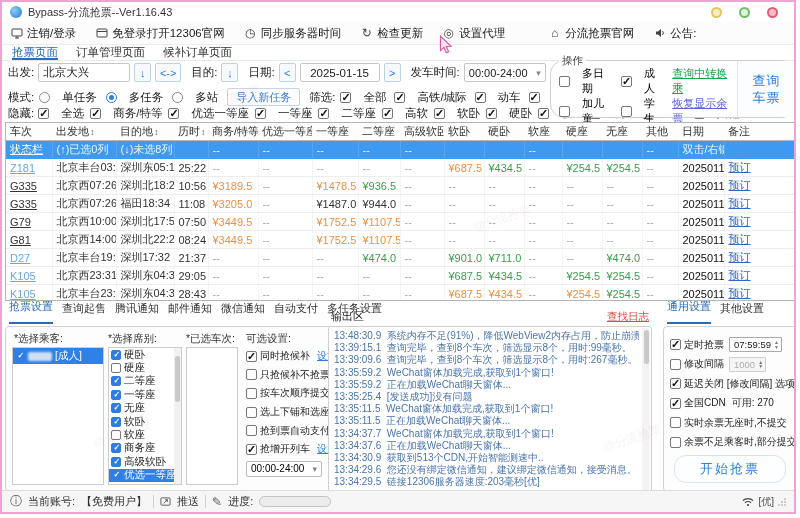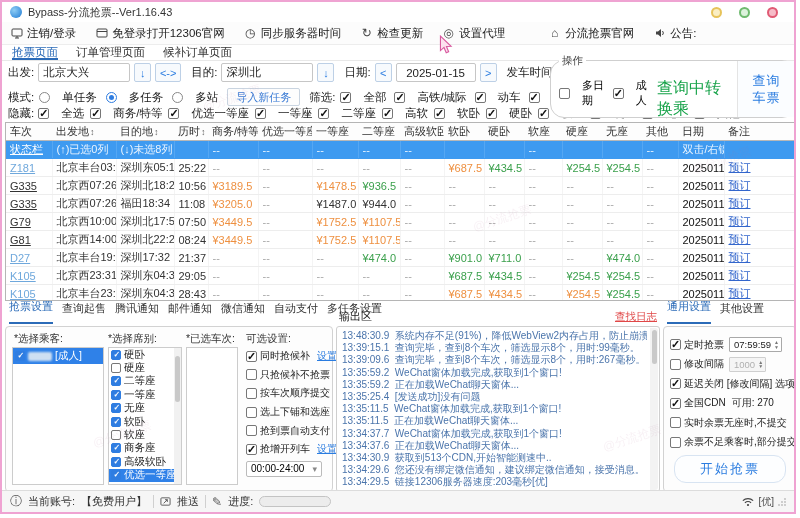--- a/index.html
+++ b/index.html
@@ -42,21 +42,21 @@
   .cb.bl.on{background:#2f7de1;border-color:#2f7de1;}
   .cb.bl.on::after{color:#fff;font-size:8px;left:1.5px;top:-1px;font-weight:bold;}
   .rd{width:11px;height:11px;border:1px solid #888;border-radius:50%;background:#fff;display:inline-block;position:relative;flex:none;}
   .rd.on{border-color:#2f7de1;}
   .rd.on::after{content:"";position:absolute;left:2px;top:2px;width:5px;height:5px;border-radius:50%;background:#2f7de1;}
   .impbtn{border:1px solid #c9d4e0;background:#fdfdfd;color:#3a7bd5;font-size:11px;height:18px;padding:0 8px;display:inline-flex;align-items:center;border-radius:2px;margin:0 4px;}
   .opsbox{position:absolute;left:548px;top:-2px;width:246px;height:58px;border:1px solid #cfcfcf;border-radius:14px;display:flex;background:#fff;}
   .opslegend{position:absolute;top:-7px;left:8px;background:#fff;padding:0 3px;font-size:10.5px;color:#444;}
   .opsgrid{flex:1;display:flex;flex-direction:column;justify-content:space-evenly;padding:5px 0 3px 8px;}
   .opsrow{display:flex;align-items:center;gap:7px;font-size:11px;}
-  .opslink{font-size:16px;cursor:pointer;margin-top:12px;}
+  .opslink{text-decoration:underline;font-size:11px;cursor:pointer;}
   .opslink.green{color:#18a34a;}
   .opslink.blue{color:#5a63d8;}
   .qbtn{width:58px;border-left:1px solid #e4e4e4;display:flex;flex-direction:column;align-items:center;justify-content:center;color:#2a7ce0;font-size:13px;line-height:17px;background:#fbfdff;border-radius:0 3px 3px 0;letter-spacing:1px;}
   
   .traintable{position:absolute;left:3px;top:120px;width:790px;height:179px;border:1px solid #b5b5b5;overflow:hidden;background:#fff;}
   table{border-collapse:collapse;table-layout:fixed;width:788px;font-size:11px;}
   th{font-weight:normal;text-align:left;padding:1px 2px 1px 4px;border-bottom:1px solid #b8b8b8;height:15px;white-space:nowrap;overflow:hidden;color:#333;background:#fdfdfd;}
   td{padding:0 2px 0 4px;height:18px;border-bottom:1px solid #ededed;border-right:1px solid #f4f4f4;white-space:nowrap;overflow:hidden;color:#333;}
   .sort{color:#666;font-size:9px;margin-left:1px;}
   tr.statusrow td{background:#3e9af0;color:#e9f4ff;border-bottom:1px solid #3e9af0;border-right:1px solid #55a7f3;}
@@ -81,21 +81,21 @@
   .li.sel{background:#2f81e8;color:#fff;}
   .li.pass{height:16px;}
   .redact{width:24px;height:9px;background:#cfe0f2;border-radius:2px;filter:blur(1px);}
   .lscroll{position:absolute;right:0;top:0;bottom:0;width:7px;background:#f1f1f1;}
   .lscroll::after{content:"";position:absolute;left:1px;top:8px;width:5px;height:46px;background:#c9c9c9;border-radius:3px;}
   .optcol{position:absolute;left:240px;top:20px;right:2px;bottom:6px;}
   .opt{display:flex;align-items:center;gap:3px;font-size:10px;height:18.6px;color:#222;white-space:nowrap;}
   .opt .lnk{color:#2a7ce0;text-decoration:underline;margin-left:4px;cursor:pointer;}
   .optdrop{margin-top:2px;width:76px;height:16px;border:1px solid #bbb;border-radius:2px;display:flex;align-items:center;justify-content:space-between;padding:0 4px;font-size:10px;background:#fff;}
   
-  .panel-output{position:absolute;left:334px;top:305px;width:324px;height:185px;}
+  .panel-output{position:absolute;left:326px;top:305px;width:324px;height:185px;}
   .outhead{display:flex;justify-content:space-between;font-size:11px;height:17px;align-items:flex-end;padding:0 3px;color:#222;}
   .outlink{color:#e04848;text-decoration:underline;font-size:10.5px;cursor:pointer;}
   .obox{position:absolute;left:0;top:19px;right:0;bottom:0;border:1px solid #cfcfcf;border-radius:3px;background:#fff;padding:3px 12px 3px 5px;overflow:hidden;}
   .ll{font-size:10px;line-height:12.2px;color:#4a74ab;white-space:nowrap;overflow:hidden;}
   .oscroll{position:absolute;right:1px;top:1px;bottom:1px;width:8px;background:#f3f3f3;border-radius:0 3px 3px 0;}
   .oscroll::after{content:"";position:absolute;left:1.5px;top:2px;width:5px;height:34px;background:#c9c9c9;border-radius:3px;}
   
   .panel-right{position:absolute;left:661px;top:305px;width:134px;height:185px;}
   .rbox{position:absolute;left:0;top:19px;right:0;bottom:0;border:1px solid #d2d2d2;border-radius:4px;background:#fdfdfd;}
   .ritem{display:flex;align-items:center;gap:3px;font-size:10px;height:19.5px;padding-left:6px;white-space:nowrap;color:#222;}
@@ -182,21 +182,20 @@
       <span class="ptab">候补订单页面</span>
     </div>
 
   <div class="queryarea">
     <div class="qrow qrow1">
       <span>出发:</span>
       <span class="inp" style="width:92px">北京大兴</span>
       <span class="sq">↓</span>
       <span class="sq" style="min-width:26px">&lt;-&gt;</span>
       <span style="margin-left:6px">目的:</span>
-      <span class="inp" style="width:92px">深圳北</span>
       <span class="sq">↓</span>
       <span style="margin-left:6px">日期:</span>
       <span class="sq">&lt;</span>
       <span class="inp" style="width:80px;justify-content:center">2025-01-15</span>
       <span class="sq">&gt;</span>
       <span style="margin-left:6px">发车时间:</span>
       <span class="drop" style="width:82px">
         <span>00:00-24:00</span>
         <span class="caret">▾</span>
       </span>

